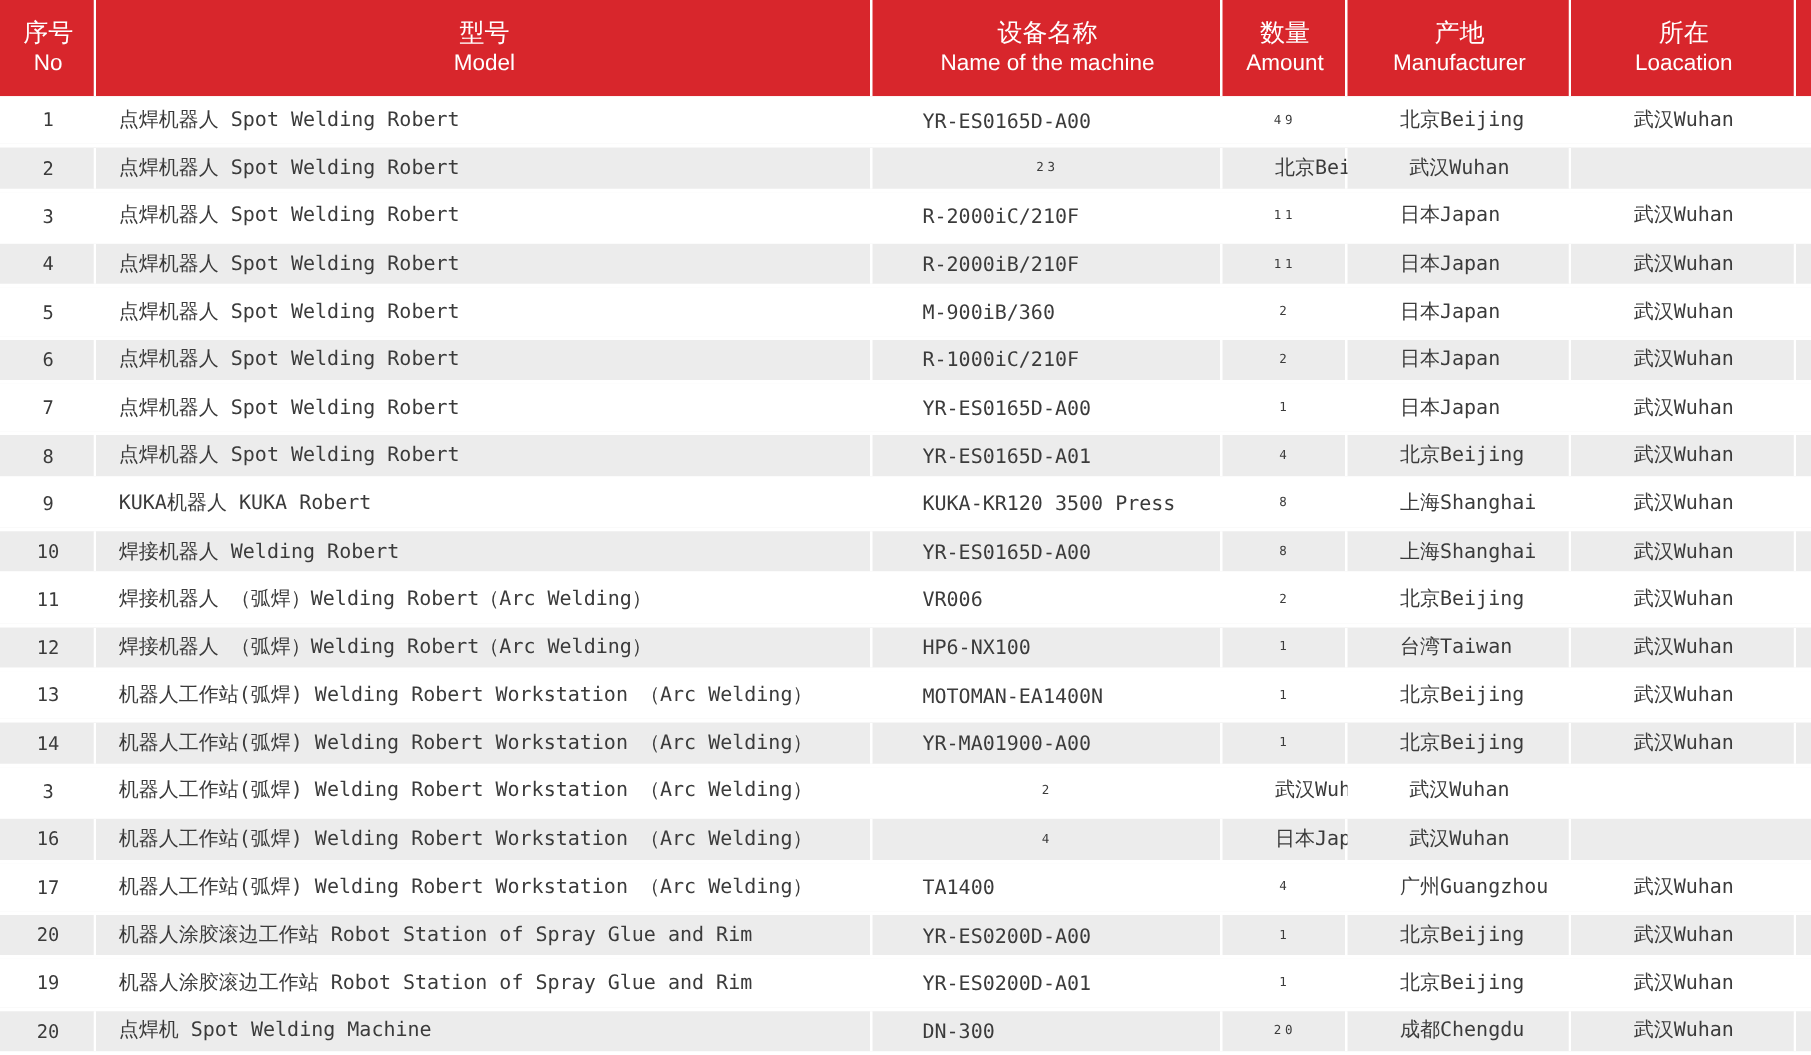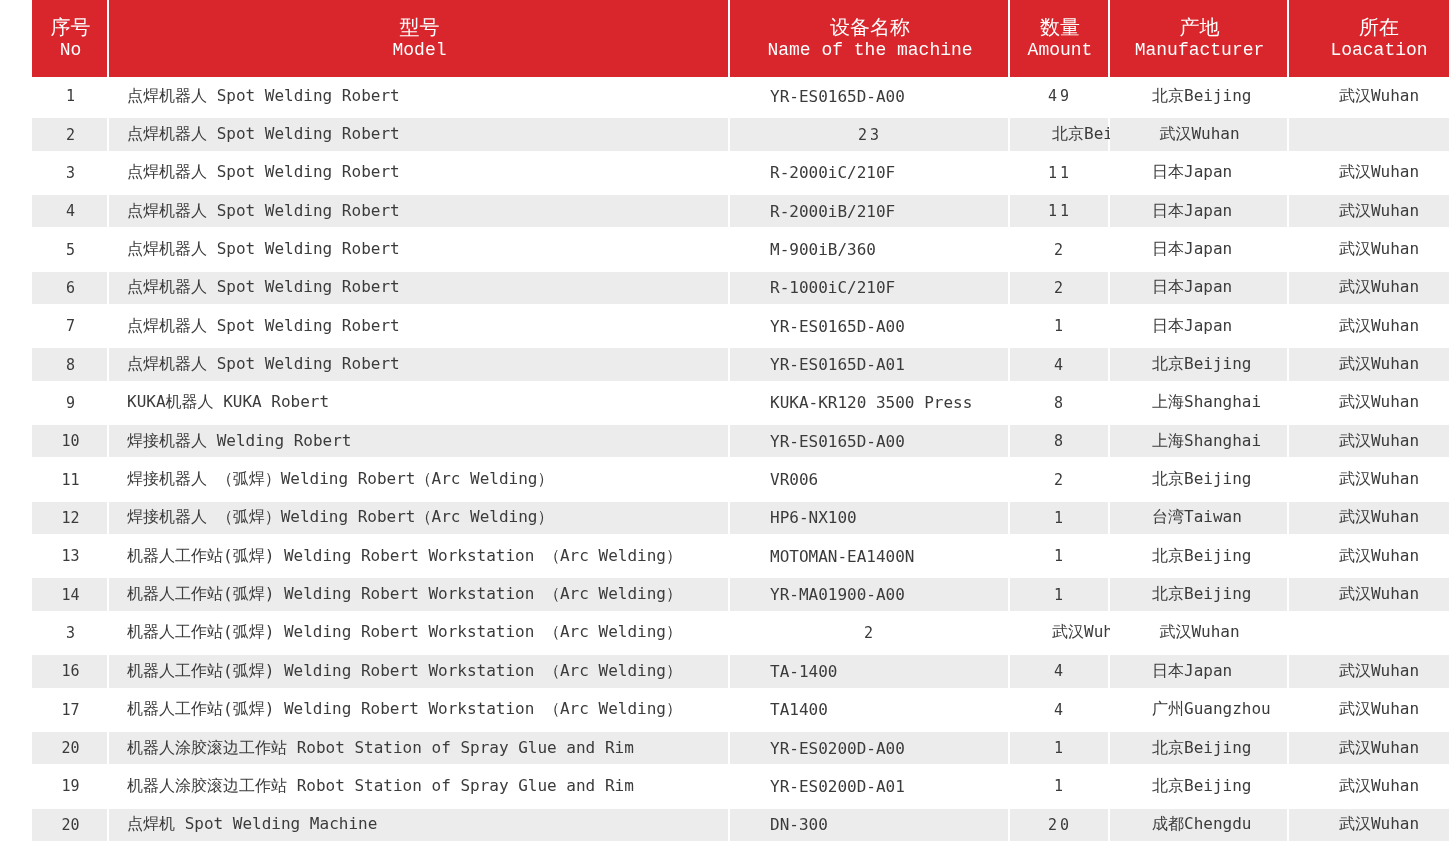--- a/index.html
+++ b/index.html
@@ -6,55 +6,55 @@
     --header-bg:#D8262C;
     --stripe:#ECECEC;
     --text:#3B3B3B;
     --header-text:#FFFFFF;
   }
   *{box-sizing:border-box;margin:0;padding:0}
   html,body{background:#fff}
   .table{
     width:1449px;height:844px;overflow:hidden;background:#fff;
     font-family:"DejaVu Sans Mono","Liberation Mono",monospace;
-    display:flex;flex-direction:column;padding-left:32px;
+    display:flex;flex-direction:column;
   }
   .grid-cols{
     display:grid;
     grid-template-columns:77px 621px 280px 100px 179px 180px 12px;
   }
   
   .header{
     height:77px;background:var(--header-bg);color:var(--header-text);
     flex:0 0 77px;
   }
   .hcell{
     display:flex;flex-direction:column;align-items:center;justify-content:center;
     box-shadow:inset -2px 0 0 #fff;line-height:1.18;text-align:center;
   }
   .hcell:last-child{box-shadow:none}
   .hzh{font-family:"Liberation Sans",sans-serif;font-size:20px}
-  .hen{font-family:Liberation Mono, monospace;font-size:18px}
+  .hen{font-family:Liberation Sans, sans-serif;font-size:18px}
   
   .tbody{flex:1 1 auto;display:flex;flex-direction:column}
   .row{height:38.35px;flex:0 0 38.35px;background:#fff}
   .row.alt{
     background:var(--stripe);
     border-top:3px solid #fff;border-bottom:3px solid #fff;
   }
   .cell{
     height:100%;display:flex;align-items:center;
     font-size:16px;color:var(--text);white-space:nowrap;overflow:hidden;
   }
   .row.alt .cell{box-shadow:inset -2px 0 0 #fff}
   .row.alt .cell:last-child{box-shadow:none}
   .col-no{justify-content:center;font-size:15px}
   .col-name{padding-left:18px}
   .col-model{padding-left:40px}
-  .col-amount{justify-content:center;letter-spacing:3px;font-size:15px}
+  .col-amount{justify-content:center;letter-spacing:3px;font-size:10px}
   .col-manufacturer{padding-left:42px}
   .col-location{justify-content:center}
 </style>
 </head>
 <body>
 
 <div class="table">
   <div class="header grid-cols">
     <div class="hcell">
       <span class="hzh">序号</span>
@@ -212,21 +212,20 @@
         <div class="cell col-no">3</div>
         <div class="cell col-name">机器人工作站(弧焊) Welding Robert Workstation （Arc Welding）</div>
         <div class="cell col-amount">2</div>
         <div class="cell col-manufacturer">武汉Wuhan</div>
         <div class="cell col-location">武汉Wuhan</div>
         <div class="cell col-edge"></div>
       </div>
       <div class="row grid-cols alt">
         <div class="cell col-no">16</div>
         <div class="cell col-name">机器人工作站(弧焊) Welding Robert Workstation （Arc Welding）</div>
-        <div class="cell col-model">TA-1400</div>
         <div class="cell col-amount">4</div>
         <div class="cell col-manufacturer">日本Japan</div>
         <div class="cell col-location">武汉Wuhan</div>
         <div class="cell col-edge"></div>
       </div>
       <div class="row grid-cols">
         <div class="cell col-no">17</div>
         <div class="cell col-name">机器人工作站(弧焊) Welding Robert Workstation （Arc Welding）</div>
         <div class="cell col-model">TA1400</div>
         <div class="cell col-amount">4</div>

